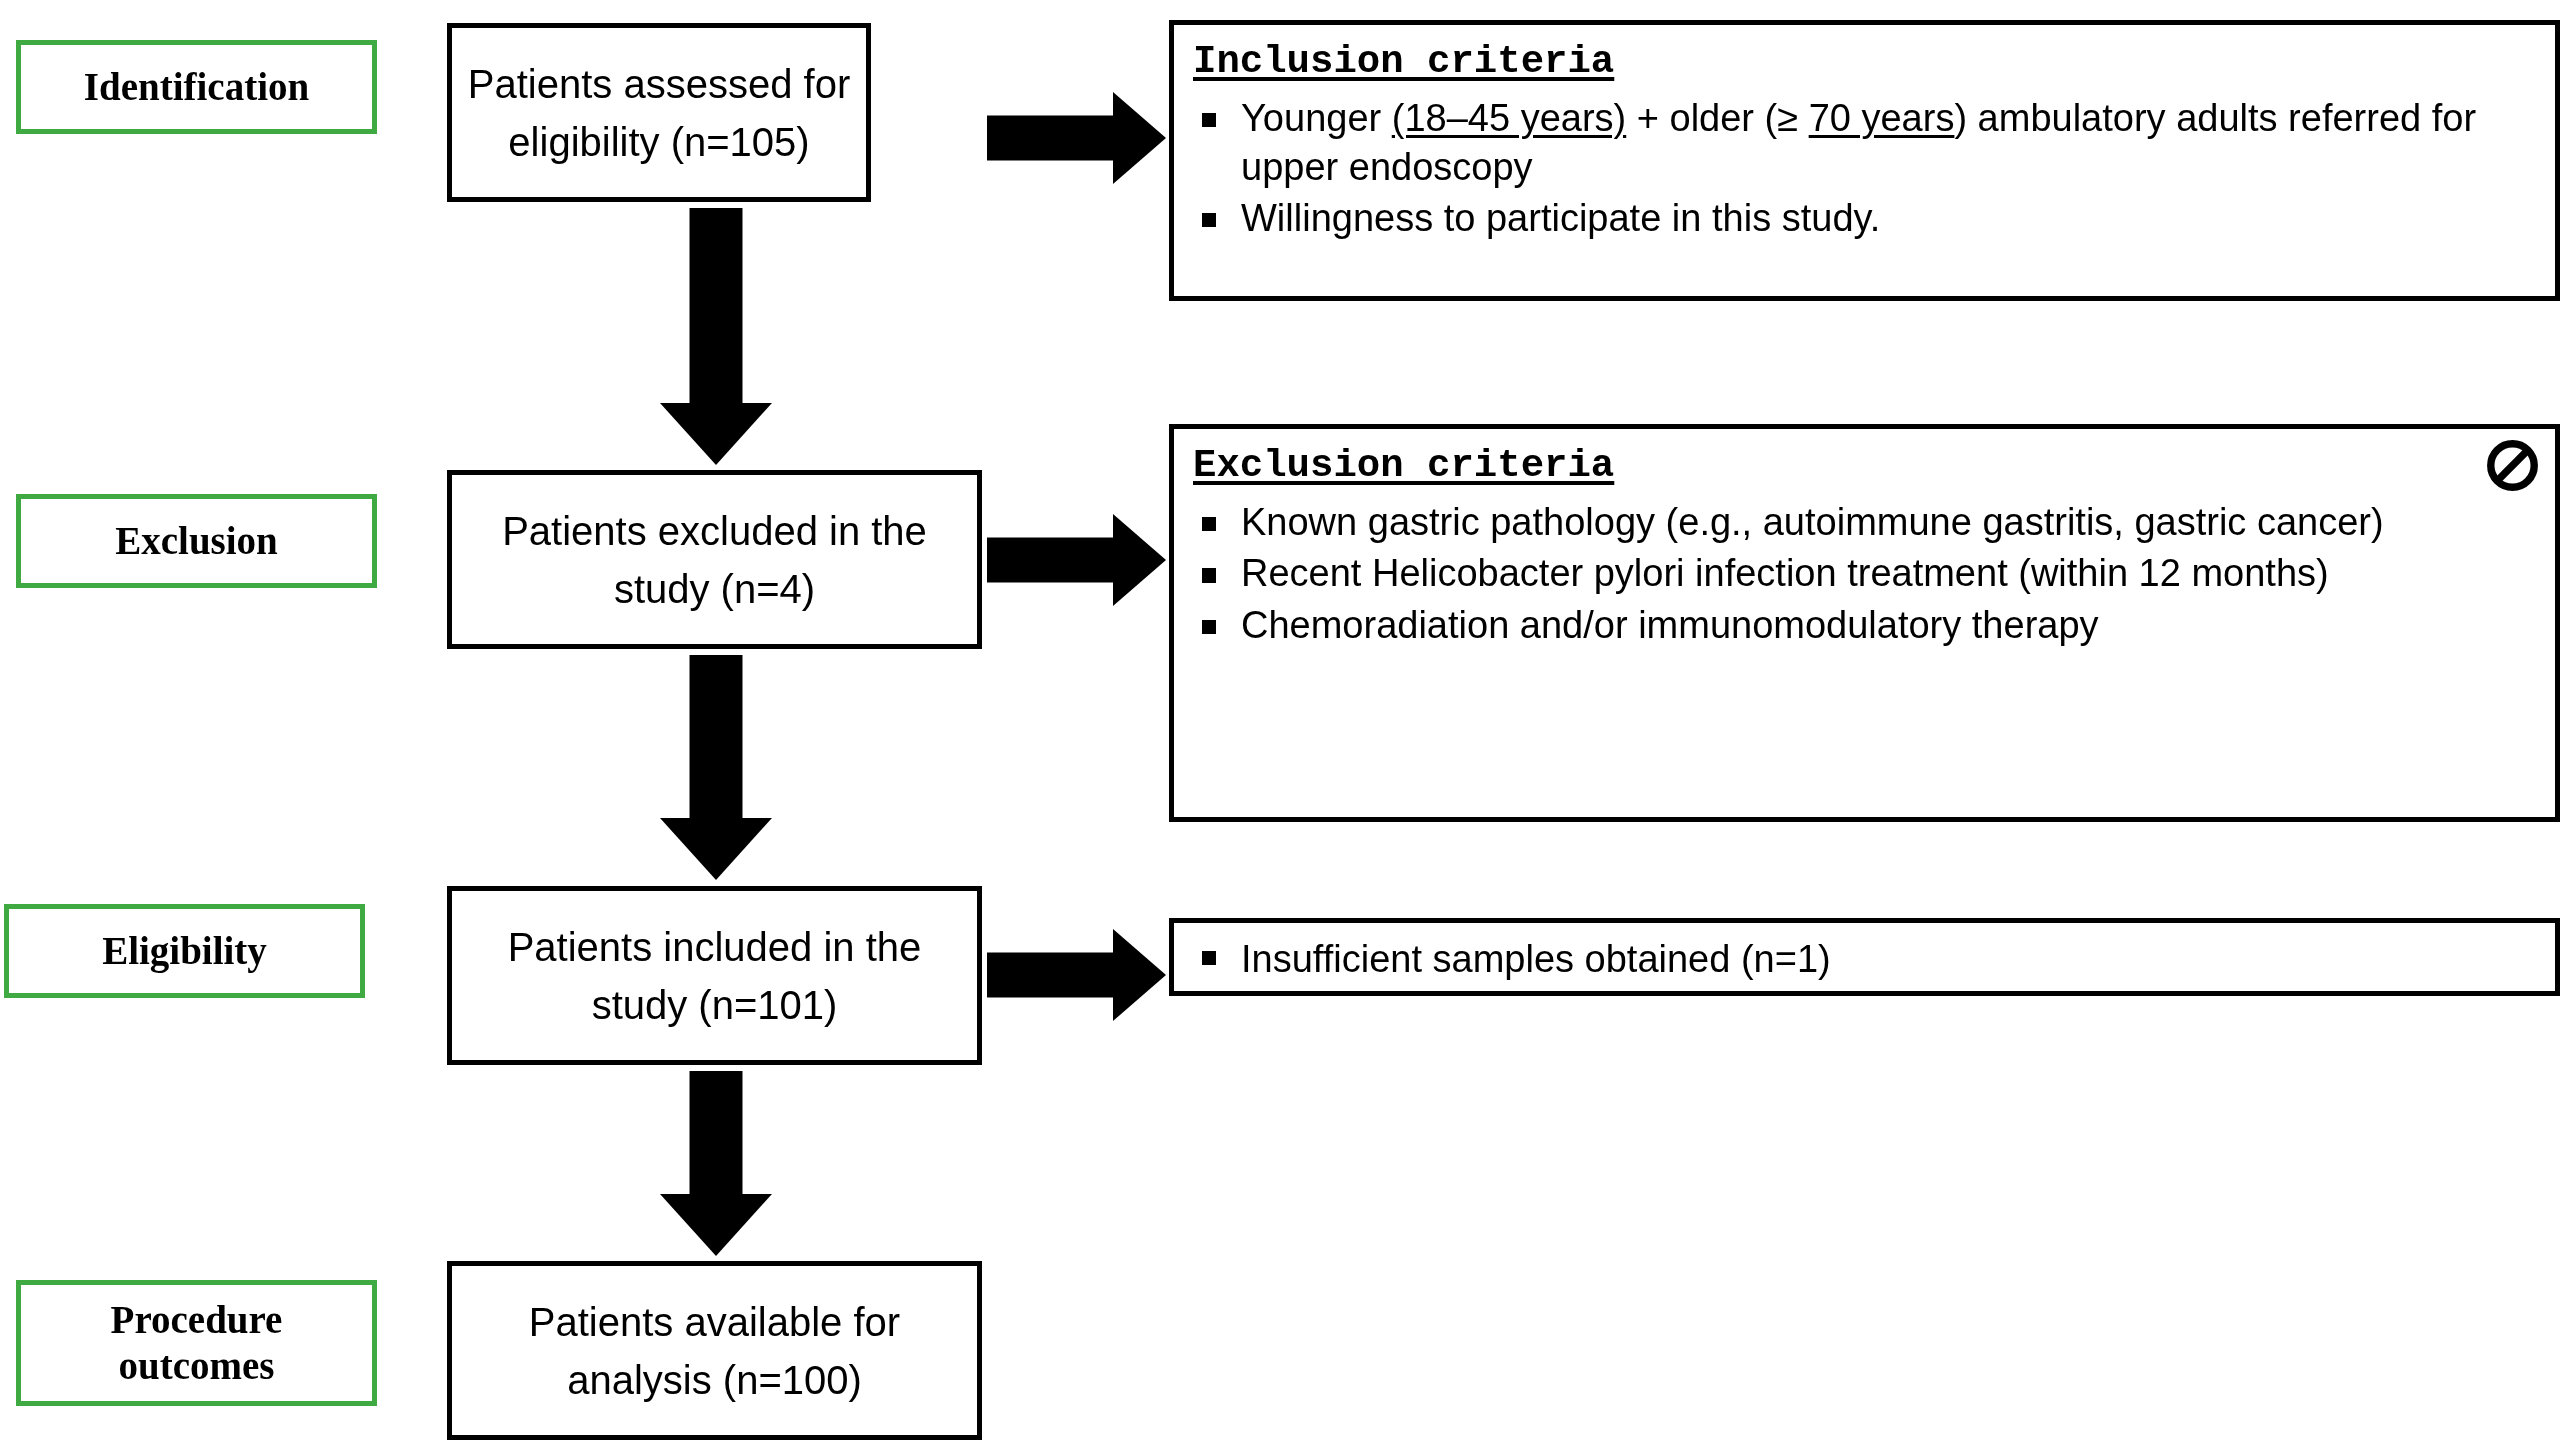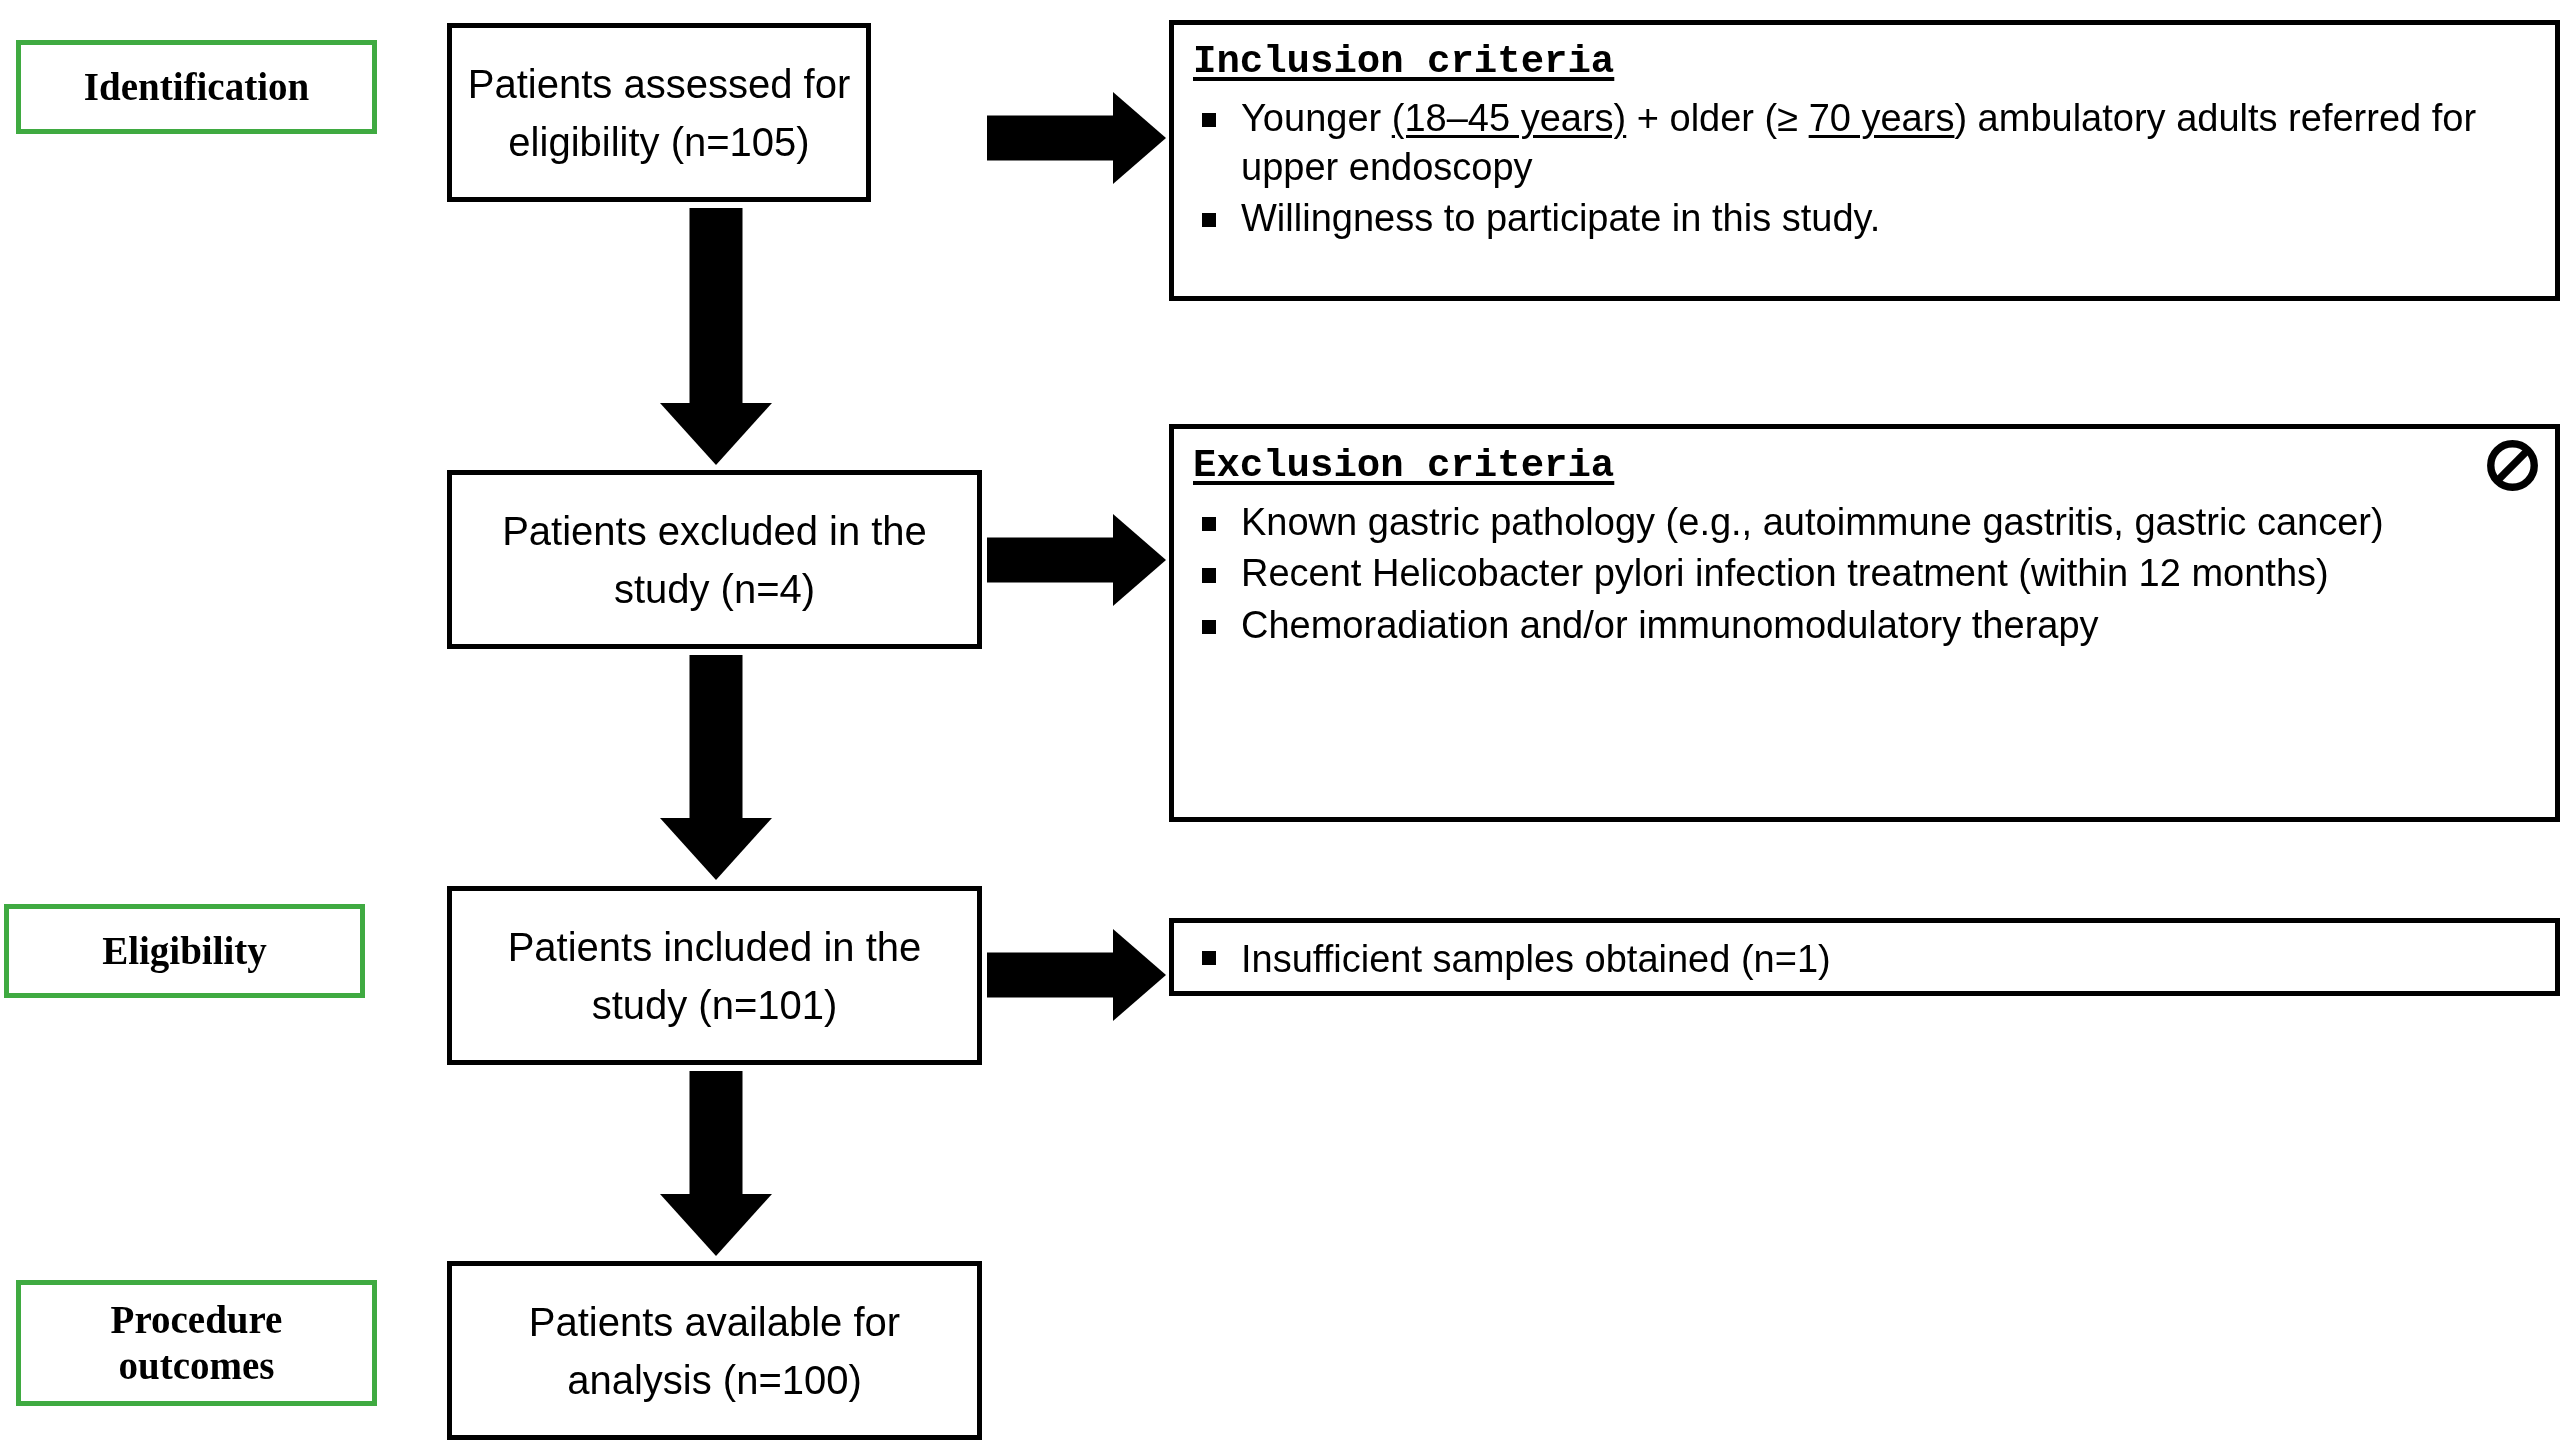--- a/index.html
+++ b/index.html
@@ -161,20 +161,23 @@
 </style>
 </head>
 <body>
 
 <div id="canvas">
 
   <div class="stage-label" style="left:16px; top:40px; width:361px; height:94px;">
     <div class="inner">Identification</div>
   </div>
 
+  <div class="stage-label" style="left:16px; top:494px; width:361px; height:94px;">
+    <div class="inner">Exclusion</div>
+  </div>
 
   <div class="stage-label" style="left:4px; top:904px; width:361px; height:94px;">
     <div class="inner">Eligibility</div>
   </div>
 
   <div class="stage-label" style="left:16px; top:1280px; width:361px; height:126px;">
     <div class="inner">
       <div>
         <div>Procedure</div>
         <div>outcomes</div>

